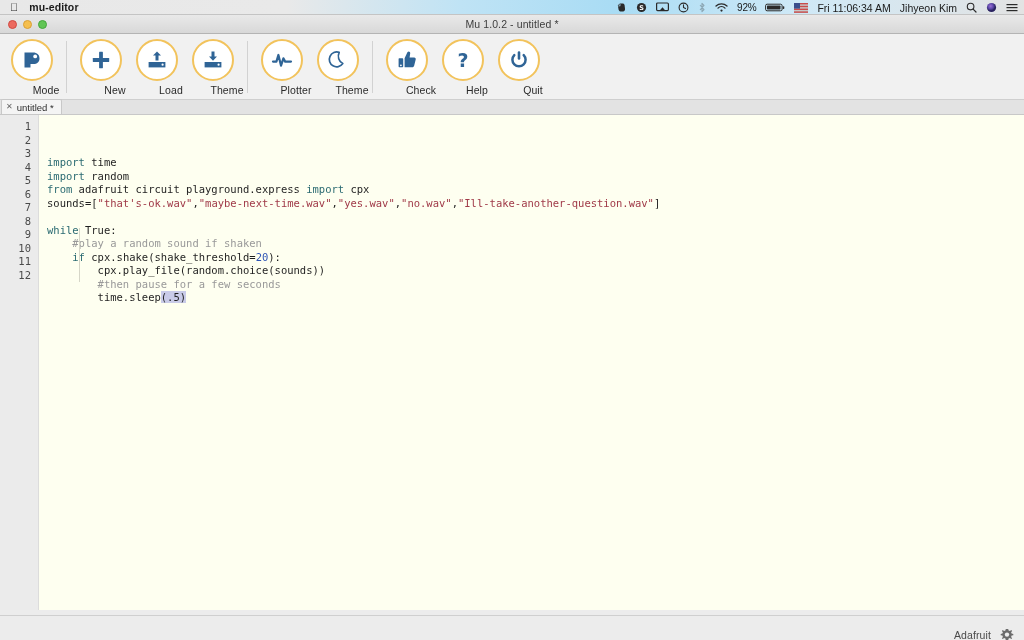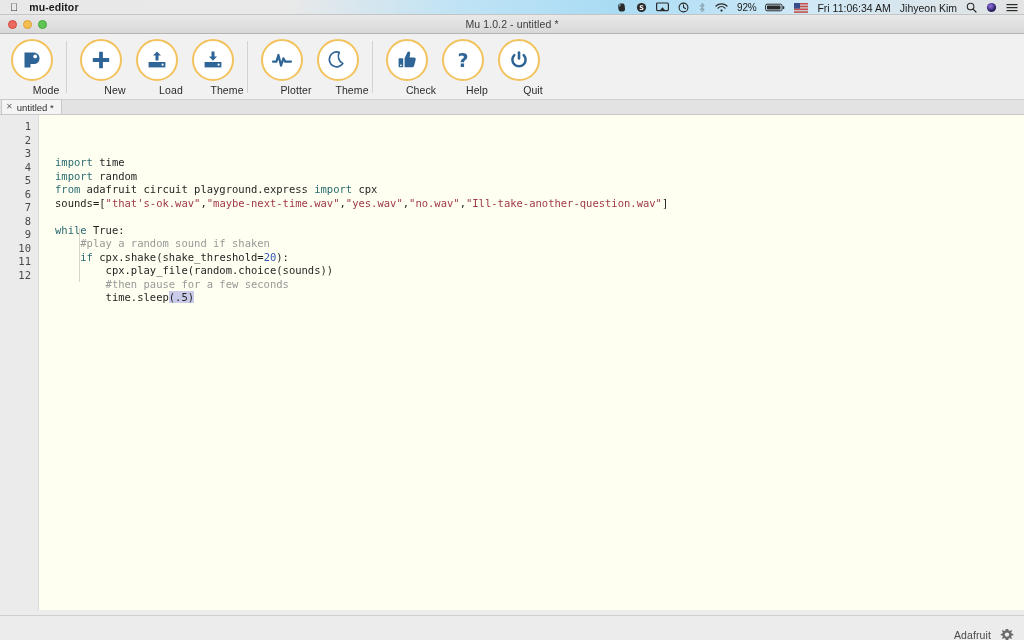--- a/index.html
+++ b/index.html
@@ -110,21 +110,21 @@
     background: #ebebeb;
     border-right: 1px solid #dcdcdc;
     padding-top: 5px;
     font-family: "DejaVu Sans Mono", monospace;
     font-size: 10.5px; color: #4a4a4a;
     text-align: right;
   }
   .gline { height: 13.5px; line-height: 13.5px; padding-right: 7px; }
   #code {
     flex: 1; position: relative;
-    padding-top: 5px; padding-left: 16px;
+    padding-top: 5px; padding-left: 8px;
     font-family: "DejaVu Sans Mono", monospace;
     font-size: 10.5px;
     white-space: pre;
   }
   .cline { height: 13.5px; line-height: 13.5px; color: #1f1f1f; }
 
   
   .kw      { color: #2b6b72; }
   .str     { color: #a03a48; }
   .com     { color: #999999; }

